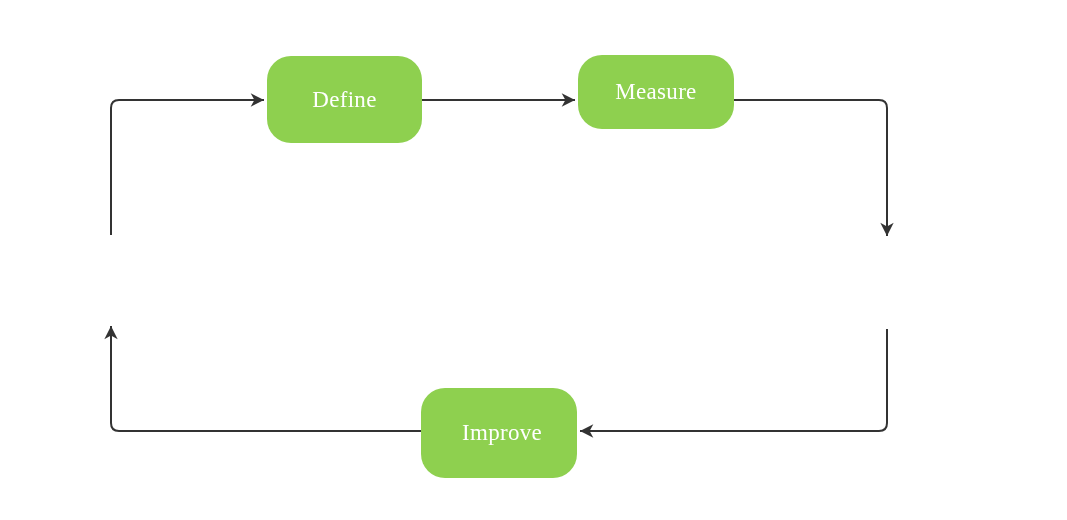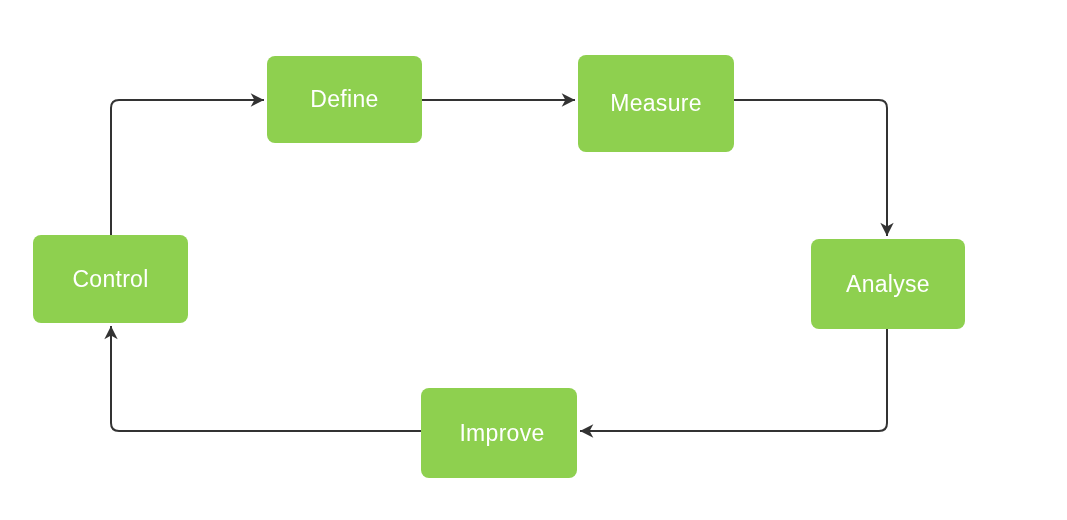--- a/index.html
+++ b/index.html
@@ -30,28 +30,29 @@
   .arrowhead-shape {
     fill: var(--connector-color, #333333);
   }
   .node {
     position: absolute;
     display: flex;
     align-items: center;
     justify-content: center;
     background: var(--node-fill, #8ED04F);
     color: var(--node-text, #ffffff);
-    border-radius: 8px;
+    border-radius: 24px;
     font-size: 23px;
     font-weight: 400;
     letter-spacing: 0.3px;
     box-sizing: border-box;
+    font-family: Liberation Serif, serif;
   }
   .node-define  { left: 267px; top: 56px;  width: 155px; height: 87px; }
-  .node-measure { left: 578px; top: 55px;  width: 156px; height: 97px; }
+  .node-measure { left: 578px; top: 55px;  width: 156px; height: 74px; }
   .node-analyse { left: 811px; top: 239px; width: 154px; height: 90px; }
   .node-improve { left: 421px; top: 388px; width: 156px; height: 90px; padding-left: 6px; }
   .node-control { left: 33px;  top: 235px; width: 155px; height: 88px; }
 </style>
 </head>
 <body>
 
 <div class="canvas">
 
   <svg class="edges-layer" width="1067" height="520" viewBox="0 0 1067 520" xmlns="http://www.w3.org/2000/svg">
@@ -68,25 +69,19 @@
   </svg>
 
   <div class="node node-define">
     <span>Define</span>
   </div>
 
   <div class="node node-measure">
     <span>Measure</span>
   </div>
 
-  <div class="node node-analyse">
-    <span>Analyse</span>
-  </div>
 
   <div class="node node-improve">
     <span>Improve</span>
   </div>
 
-  <div class="node node-control">
-    <span>Control</span>
-  </div>
 
 </div>
 
 </body></html>

